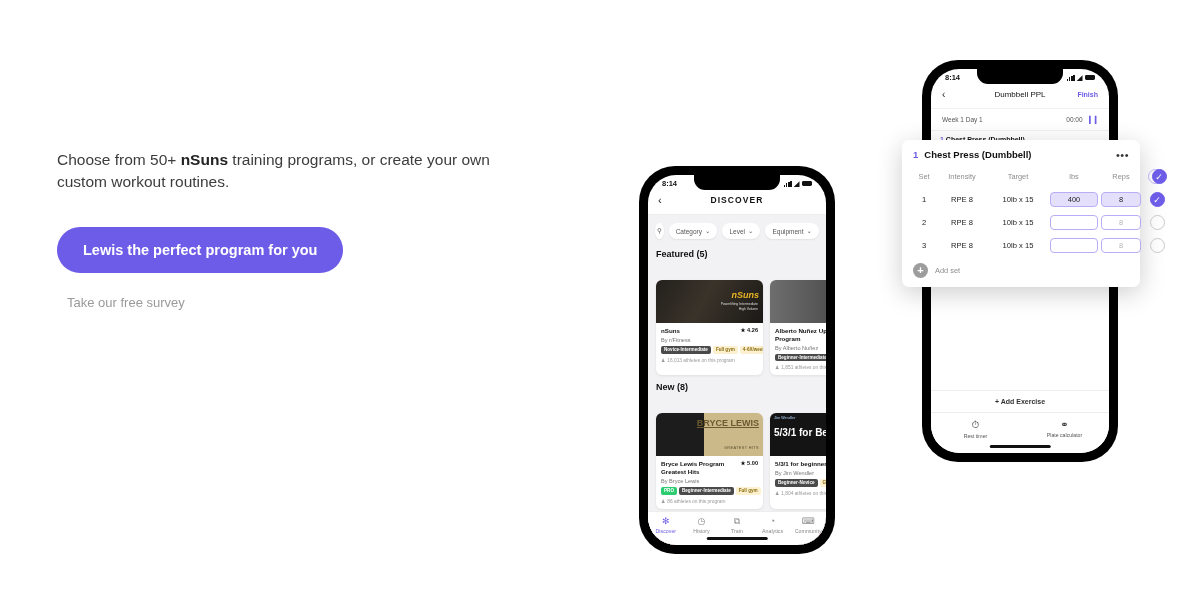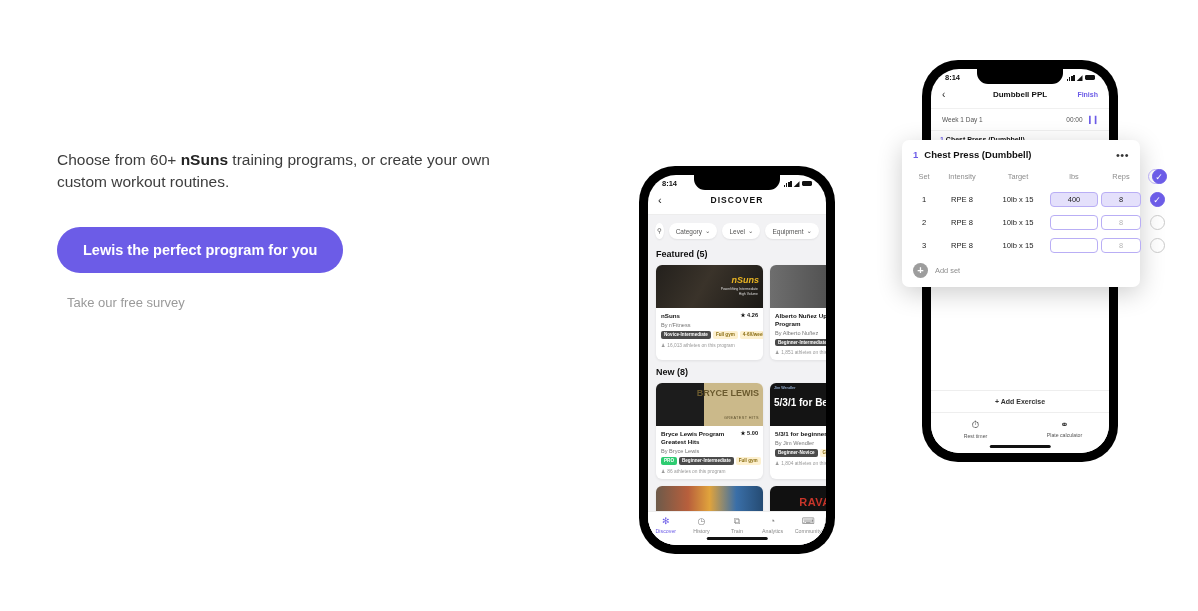--- a/index.html
+++ b/index.html
@@ -79,21 +79,21 @@
   }
   .disc-body { background:#f2f2f4; height:100%; overflow:hidden; }
   .chips { display:flex; gap:5px; padding:8px 7px; align-items:center; }
   .chip {
     background:#fff; border-radius:10px; height:16px;
     display:flex; align-items:center; gap:3px;
     padding:0 7px; font-size:6.5px; color:#555;
     box-shadow:0 1px 2px rgba(0,0,0,.07); white-space:nowrap;
   }
   .chip-search { width:16px; justify-content:center; padding:0; border-radius:50%; }
-  .sec-title { font-size:9px; font-weight:bold; color:#111; padding:2px 8px 6px; }
+  .sec-title { font-size:9px; font-weight:bold; color:#111; padding:2px 8px 21px; }
   .card-row { display:flex; gap:7px; padding:0 8px; }
   .pcard {
     background:#fff; border-radius:6px; overflow:hidden;
     width:107px; flex:0 0 107px;
     box-shadow:0 1px 3px rgba(0,0,0,.08);
   }
   .pcard-img { height:43px; position:relative; overflow:hidden; }
   .pcard-body { padding:4px 5px 5px; }
   .pcard-titlerow { display:flex; justify-content:space-between; align-items:flex-start; gap:3px; }
   .pcard-title { font-size:6.2px; font-weight:bold; color:#111; line-height:1.25; }
@@ -121,21 +121,21 @@
   
   #phone-workout { left:922px; top:60px; width:196px; height:402px; }
   #phone-workout .notch { width:86px; height:15px; }
   #phone-workout .statusbar { padding:4px 14px 2px; }
   .wk-head {
     display:flex; align-items:center; justify-content:space-between;
     padding:5px 11px 8px; position:relative; border-bottom:1px solid #f0f0f0;
   }
   .wk-title {
     position:absolute; left:0; right:0; text-align:center;
-    font-size:8px; font-weight:bold; color:#111;
+    font-size:8px; font-weight:normal; color:#111;
   }
   .wk-finish { font-size:7px; font-weight:bold; color:#6C5CE7; z-index:2; }
   .wk-back { font-size:10px; color:#222; z-index:2; }
   .wk-sub {
     display:flex; justify-content:space-between; align-items:center;
     padding:6px 11px; font-size:6.5px; color:#555;
     background:#fff; border-bottom:1px solid #f0f0f0;
   }
   .wk-timer { display:flex; align-items:center; gap:4px; }
   .pause { color:#6C5CE7; font-size:8px; letter-spacing:-1px; font-weight:bold; }
@@ -208,21 +208,21 @@
   }
   .hdr-check .on {
     position:absolute; left:2px; top:0; width:13px; height:13px;
   }
 </style>
 </head>
 <body>
 
 <div class="hero">
   <p class="subtitle">
-    <span>Choose from 60+ </span><b>nSuns</b><span> training programs, or create your own custom workout routines.</span>
+    <span>Choose from 50+ </span><b>nSuns</b><span> training programs, or create your own custom workout routines.</span>
   </p>
   <button class="cta">Lewis the perfect program for you</button>
   <div class="survey">Take our free survey</div>
 </div>
 
 <div class="phone" id="phone-discover">
   <div class="phone-screen">
     <div class="notch"></div>
     <div class="statusbar">
       <span>8:14</span>
@@ -301,21 +301,21 @@
               <span>1,851 athletes on this program</span>
             </div>
           </div>
         </div>
       </div>
 
       <div class="sec-title" style="padding-top:7px;">New (8)</div>
       <div class="card-row">
         <div class="pcard">
           <div class="pcard-img" style="background:linear-gradient(90deg,#1c1c1c 45%,#cbb98a 45%);">
-            <div style="position:absolute;right:4px;top:6px;font-size:9px;font-weight:bold;color:#6b5a2e;line-height:1.05;text-align:right;">BRYCE LEWIS</div>
+            <div style="position:absolute;right:4px;top:6px;font-size:9px;font-weight:bold;color:#6b5a2e;line-height:1.05;text-align:right;text-decoration:underline;">BRYCE LEWIS</div>
             <div style="position:absolute;right:4px;bottom:6px;font-size:3.8px;color:#5c4f2c;letter-spacing:.4px;">GREATEST HITS</div>
           </div>
           <div class="pcard-body">
             <div class="pcard-titlerow">
               <span class="pcard-title">Bryce Lewis Program Greatest Hits</span>
               <span class="pcard-rating">★ <span>5.00</span></span>
             </div>
             <div class="pcard-author">By Bryce Lewis</div>
             <div class="tags">
               <span class="tag green">PRO</span>

